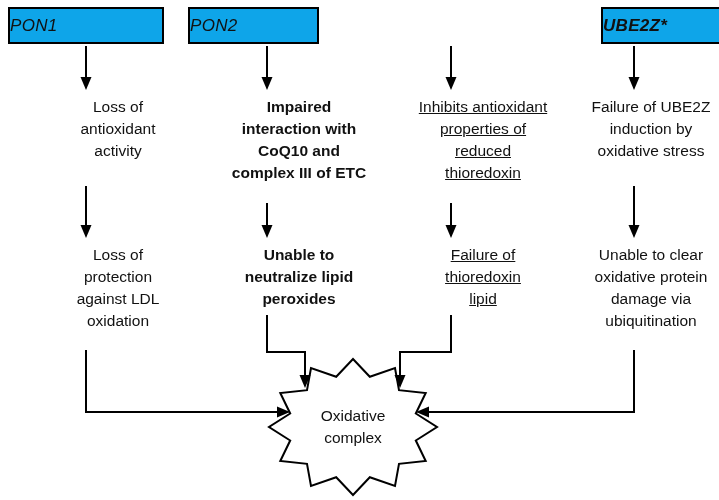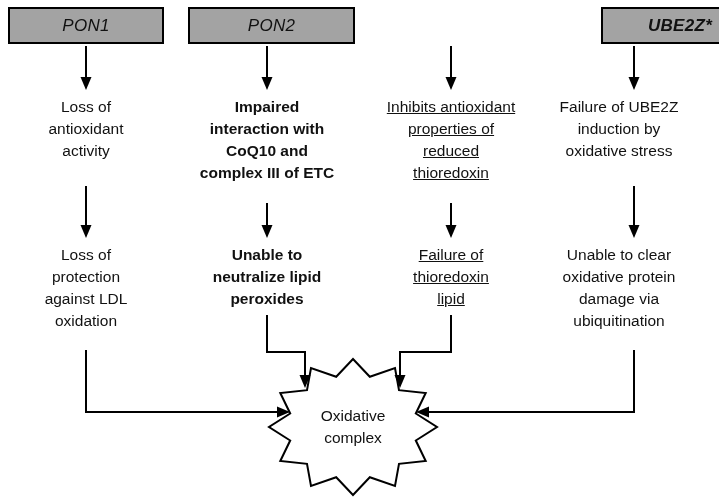--- a/index.html
+++ b/index.html
@@ -18,40 +18,40 @@
     position: absolute;
     left: 0; top: 0;
     width: 719px; height: 500px;
   }
   .gene-box {
     position: absolute;
     top: 7px;
     height: 37px;
     box-sizing: border-box;
     border: 2px solid var(--line, #000);
-    background: #a3a3a3;
+    background: #0ea5e9;
     display: flex;
     align-items: center;
-    justify-content: center;
   }
   .gene-label {
     font-size: 17px;
     font-style: italic;
     color: var(--ink, #111);
     letter-spacing: 0.3px;
   }
   .gene-box.bold .gene-label { font-weight: bold; }
   .effect {
     position: absolute;
     width: 170px;
     text-align: center;
     white-space: pre-line;
     font-size: 15.5px;
     line-height: 22px;
     color: var(--ink, #111);
+    padding-left: 32px;
   }
   .row1 { top: 96px; }
   .row2 { top: 244px; }
   .col1 { left: 1px; }
   .col2 { left: 182px; font-weight: bold; }
   .col3 { left: 366px; text-decoration: underline; }
   .col4 { left: 534px; }
   #center-label {
     position: absolute;
     left: 288px;
@@ -125,21 +125,21 @@
     </g>
     <g>
       <path class="stroke" d="M634 350 L634 412 L428 412"></path>
         <path class="head" d="M429 406.5 L429 417.5 L416 412 Z"></path>
     </g>
   </svg>
 
   <div class="gene-box" style="left:8px;   width:156px;">
     <span class="gene-label">PON1</span>
   </div>
-  <div class="gene-box" style="left:188px; width:167px;">
+  <div class="gene-box" style="left:188px; width:131px;">
     <span class="gene-label">PON2</span>
   </div>
   <div class="gene-box bold" style="left:555px; width:158px;margin-left:46px;">
     <span class="gene-label">UBE2Z*</span>
   </div>
 
   <div class="effect row1 col1">Loss of
 antioxidant
 activity</div>
   <div class="effect row1 col2">Impaired

